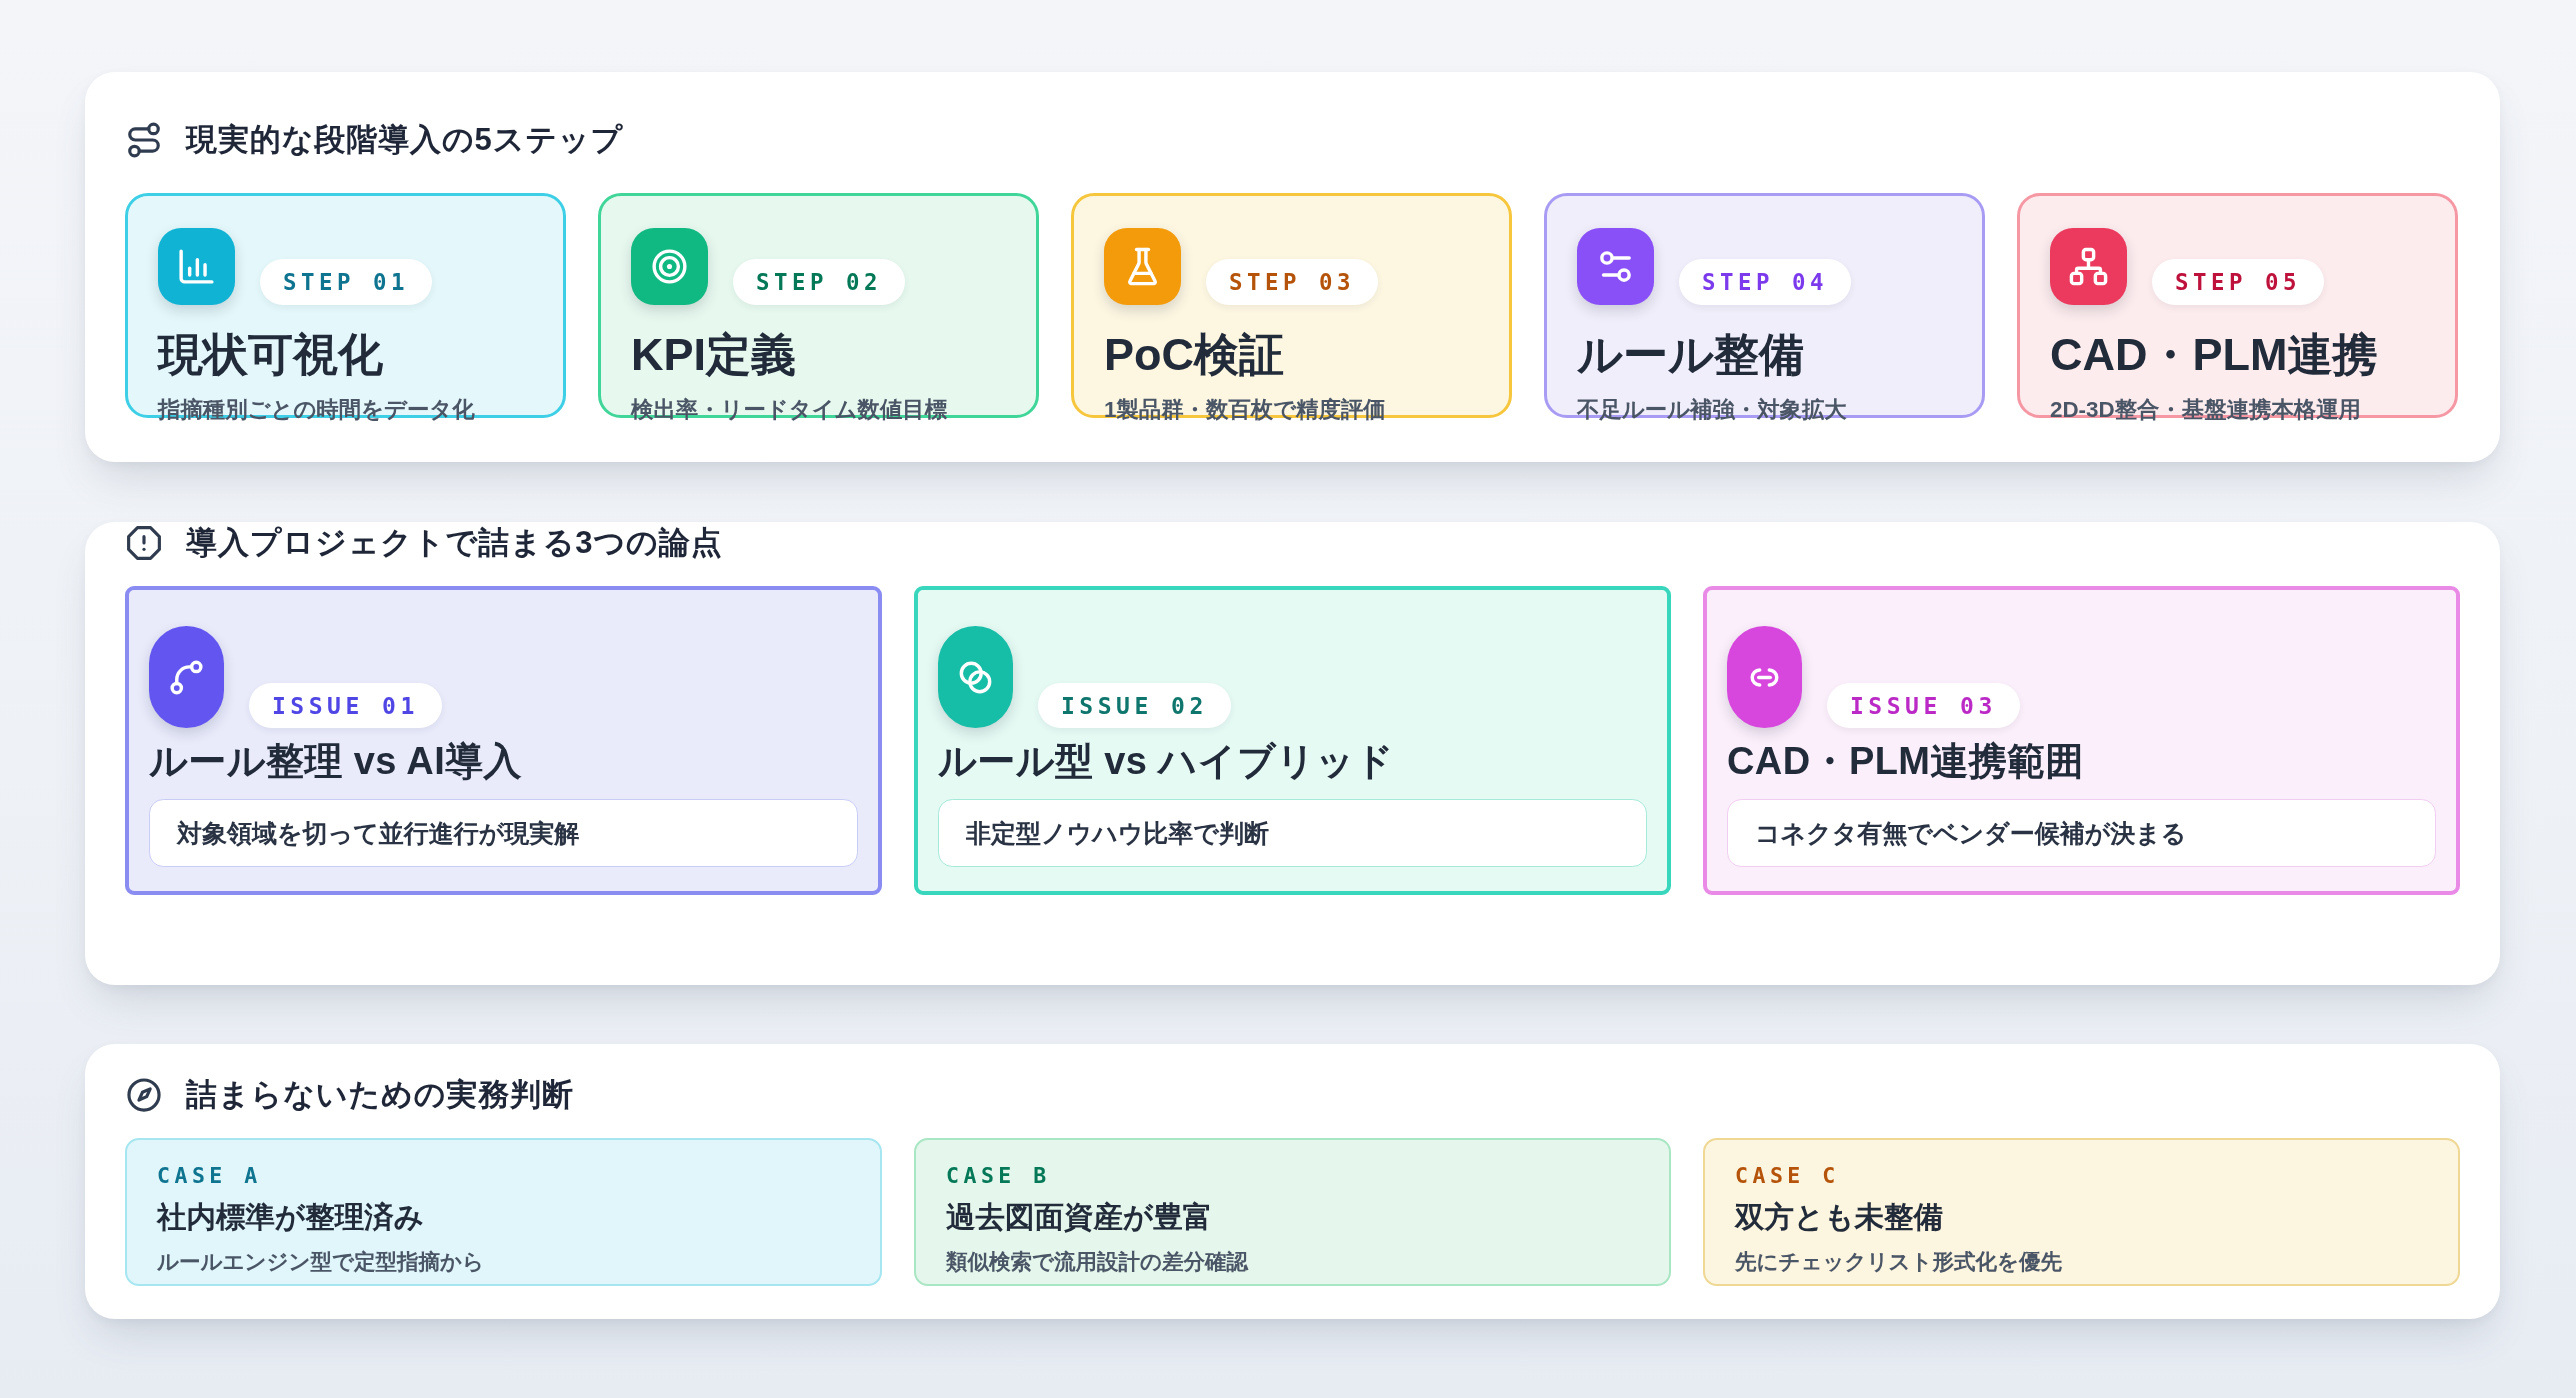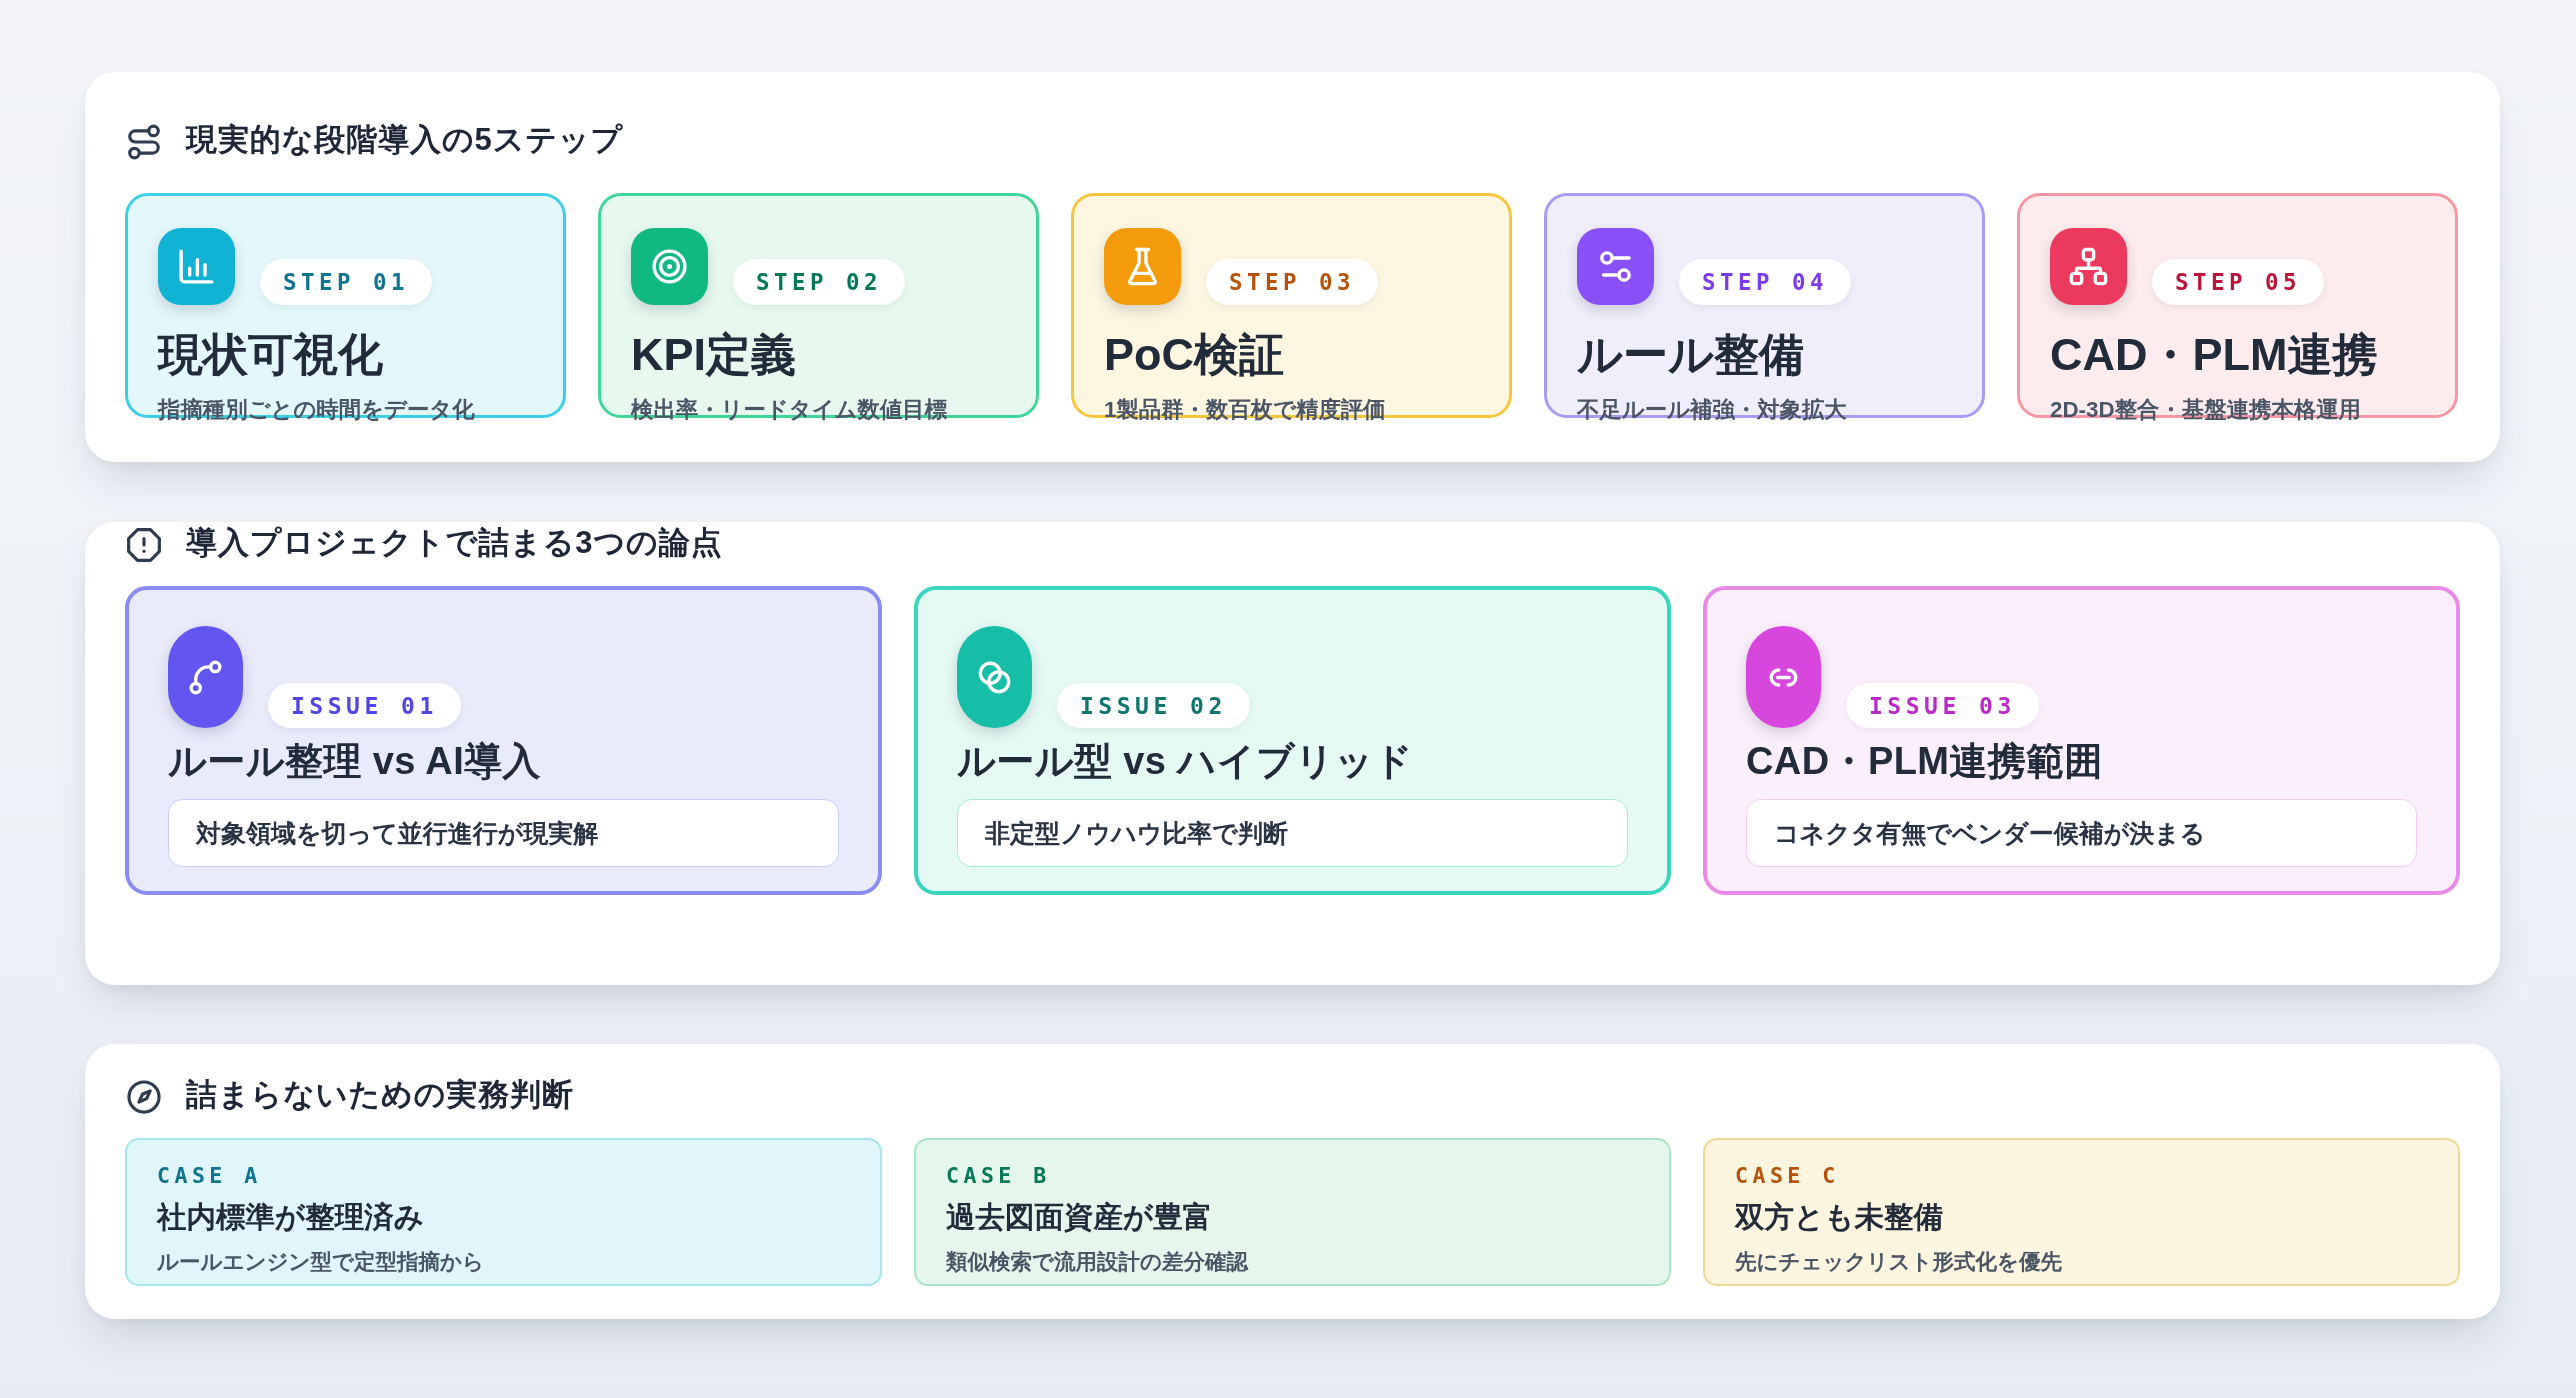--- a/index.html
+++ b/index.html
@@ -11,21 +11,21 @@
   }
   .panel{
     position:absolute;left:85px;width:2415px;background:#ffffff;
     border-radius:30px;box-sizing:border-box;padding:0 40px;
     box-shadow:0 23px 43px -12.5px rgba(71,85,105,.20),0 3.6px 9px rgba(71,85,105,.05);
   }
   #panel-steps{top:72px;height:390px;}
   #panel-issues{top:522px;height:463px;}
   #panel-cases{top:1044px;height:275px;}
 
-  .panel-header{display:flex;align-items:flex-end;gap:23px;}
+  .panel-header{display:flex;align-items:center;gap:23px;}
   #panel-steps  .panel-header{padding-top:47px;}
   #panel-issues .panel-header{}
   #panel-cases  .panel-header{padding-top:30px;}
   .panel-header h2{margin:0;font-size:31px;font-weight:800;color:#1e2637;letter-spacing:0.9px;}
   .hicon svg{width:38px;height:38px;display:block;stroke:#2f3b4e;fill:none;stroke-width:2;stroke-linecap:round;stroke-linejoin:round;}
 
   .cards-row{display:flex;gap:32px;}
   #panel-steps  .cards-row{margin-top:32px;}
   #panel-issues .cards-row{margin-top:22.4px;}
   #panel-cases  .cards-row{margin-top:21.5px;}
@@ -50,21 +50,21 @@
   }
   .step-card .tile{width:77px;height:77px;border-radius:23px;}
   .step-card .tile svg{width:41px;height:41px;}
   .step-card .card-title{margin-top:19.7px;font-size:45px;font-weight:800;color:#222b3a;}
   .step-card .card-sub{margin-top:9.8px;font-size:22.4px;font-weight:600;color:#4a5566;}
 
   
   .issue-card{
     width:757px;height:309px;box-sizing:border-box;flex:none;
     border:4.5px solid var(--border);background:var(--bg);
-    border-radius:22px;padding:36px 39px 0;
+    border-radius:9px;padding:36px 20px 0;
   }
   .issue-card .tile{width:75px;height:102px;border-radius:38px;}
   .issue-card .tile svg{width:41px;height:41px;}
   .issue-card .badge{font-size:23px;}
   .issue-card .card-title{margin-top:7.2px;font-size:38px;font-weight:800;color:#222b3a;letter-spacing:0.4px;}
   .note-box{
     margin-top:12.5px;height:68px;box-sizing:border-box;background:#ffffff;
     border:1.8px solid var(--box);border-radius:14.3px;display:flex;align-items:center;
     padding:0 27px;font-size:25px;font-weight:700;color:#2a3344;
   }

